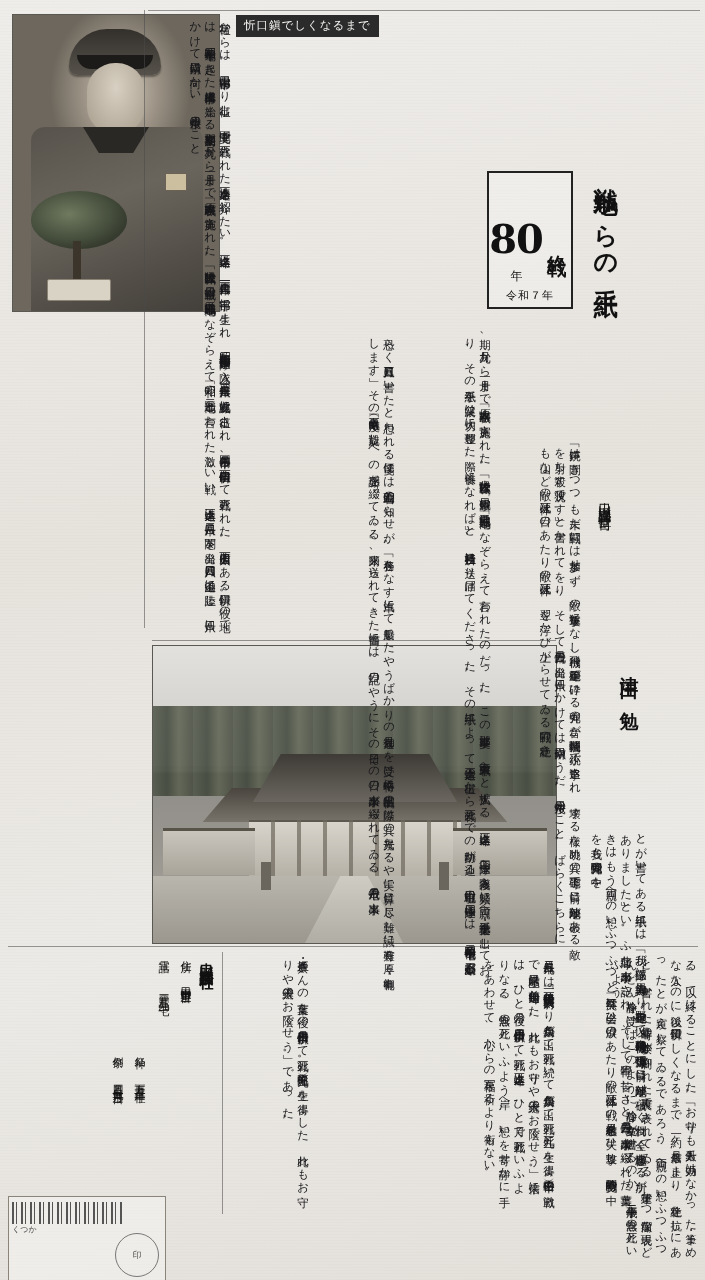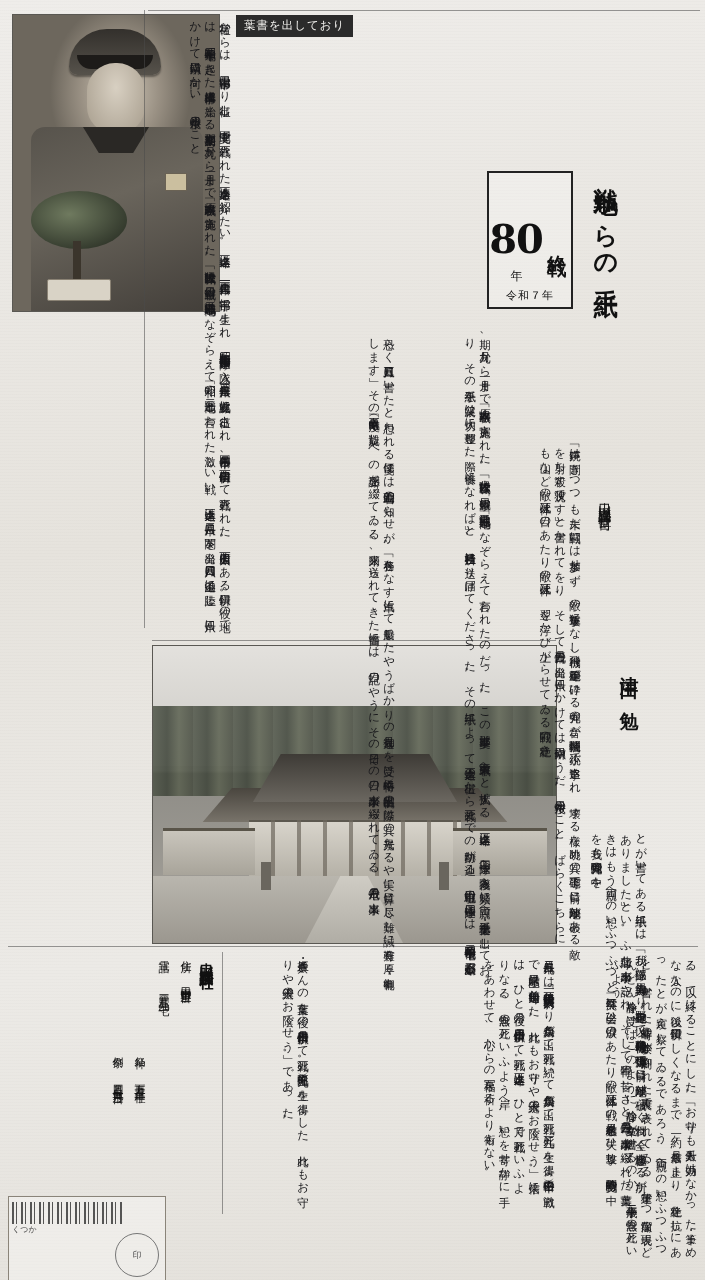--- a/index.html
+++ b/index.html
@@ -266,21 +266,21 @@
     <div class="sh-pillars"></div>
     <div class="sh-wingL"></div>
     <div class="sh-wingR"></div>
     <div class="sh-plaza"></div>
     <div class="sh-path"></div>
     <div class="sh-lanternL"></div>
     <div class="sh-lanternR"></div>
   </div>
 
   <div id="masthead">
-    <div class="kicker">葉書を出しており</div>
+    <div class="kicker">忻口鎭でしくなるまで</div>
   </div>
 
   <div id="seal">
     <div class="inner">
       <div class="seal-right">終戦</div>
       <div class="seal-num-wrap">
         <div class="seal-num">80</div>
         <div class="seal-era">年</div>
       </div>
     </div>

